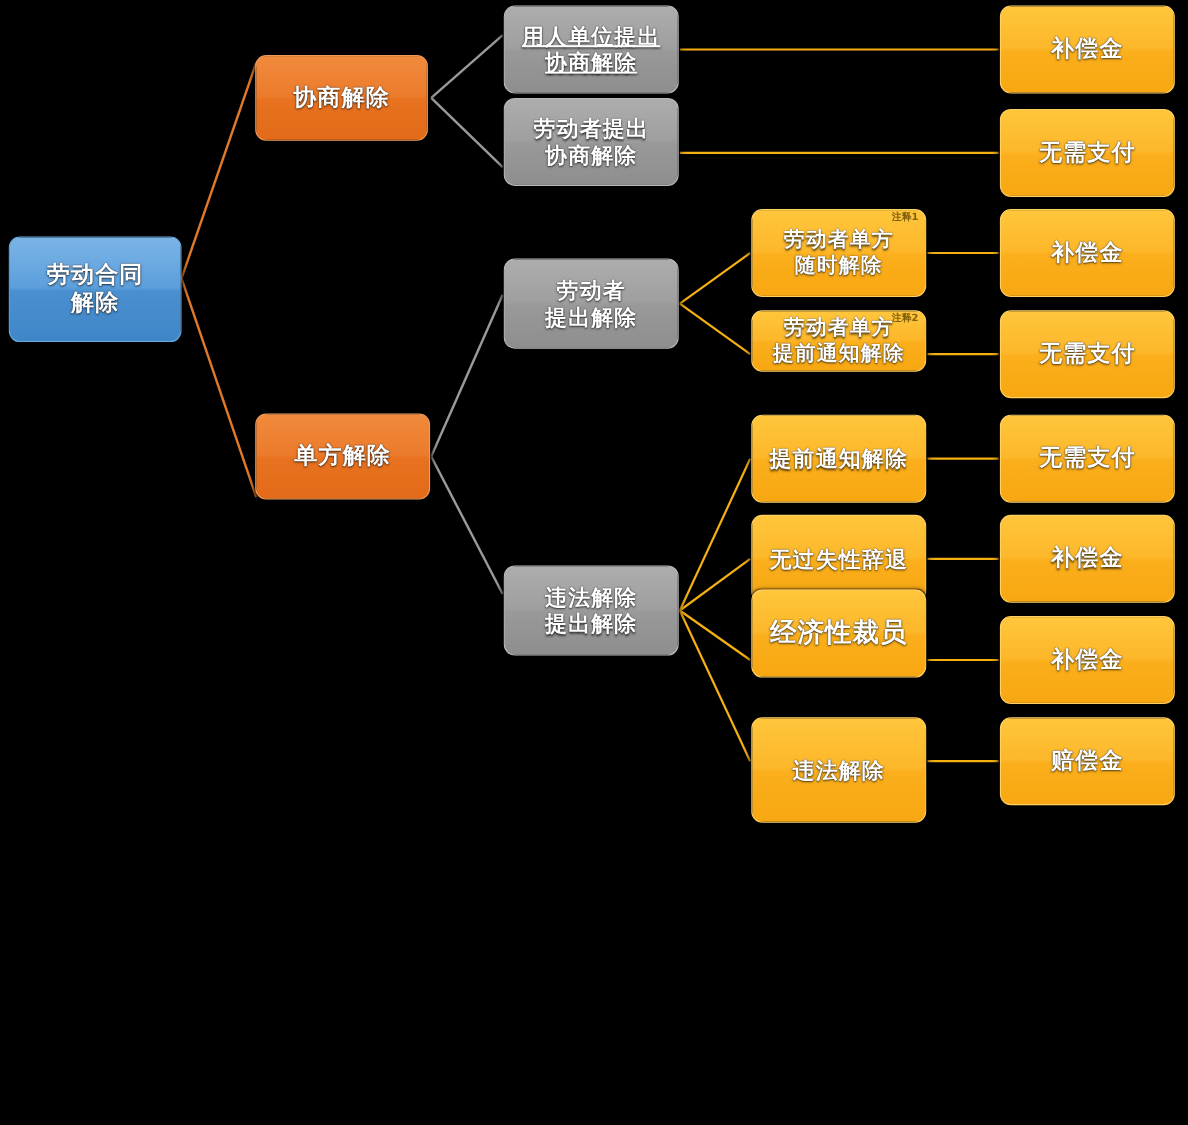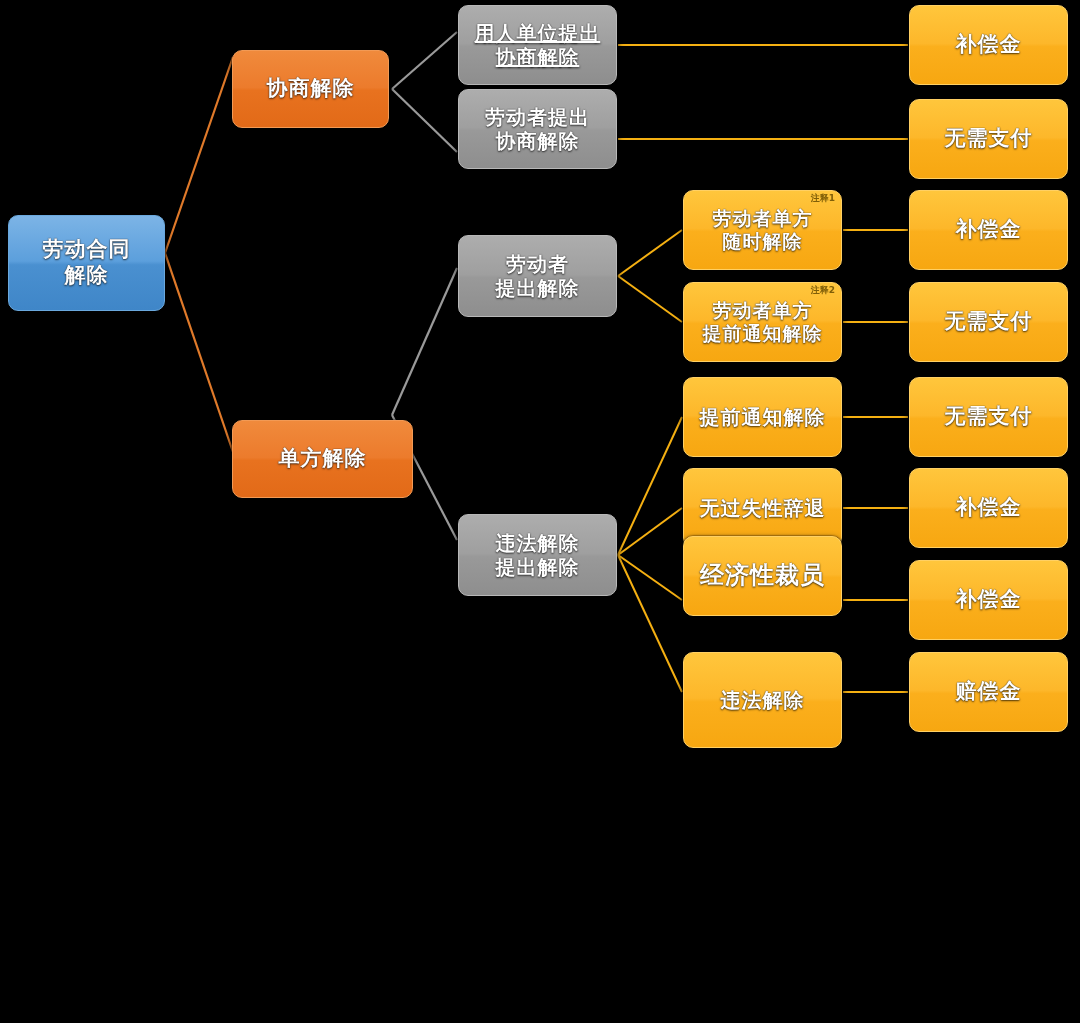--- a/index.html
+++ b/index.html
@@ -111,21 +111,21 @@
 
   <div class="node n-blue" style="left:8px; top:215px; width:157px; height:96px; font-size:21px;">
     <span class="ntext">劳动合同
 解除</span>
   </div>
 
   <div class="node n-orange" style="left:232px; top:50px; width:157px; height:78px; font-size:21px;">
     <span class="ntext">协商解除</span>
   </div>
 
-  <div class="node n-orange" style="left:232px; top:376px; width:181px; height:78px; font-size:21px;margin-top:44px;">
+  <div class="node n-orange" style="left:232px; top:376px; width:159px; height:78px; font-size:21px;">
     <span class="ntext">单方解除</span>
   </div>
 
   <div class="node n-gray" style="left:458px; top:5px; width:159px; height:80px; font-size:20px;text-decoration:underline;">
     <span class="ntext">用人单位提出
 协商解除</span>
   </div>
 
   <div class="node n-gray" style="left:458px; top:89px; width:159px; height:80px; font-size:20px;">
     <span class="ntext">劳动者提出
@@ -141,21 +141,21 @@
     <span class="ntext">违法解除
 提出解除</span>
   </div>
 
   <div class="node n-gold" style="left:683px; top:190px; width:159px; height:80px; font-size:19px;">
     <span class="annot">注释1</span>
     <span class="ntext">劳动者单方
 随时解除</span>
   </div>
 
-  <div class="node n-gold" style="left:683px; top:282px; width:159px; height:80px; font-size:19px;align-items:center;">
+  <div class="node n-gold" style="left:683px; top:282px; width:159px; height:56px; font-size:19px;align-items:center;">
     <span class="annot">注释2</span>
     <span class="ntext">劳动者单方
 提前通知解除</span>
   </div>
 
   <div class="node n-gold" style="left:683px; top:377px; width:159px; height:80px; font-size:20px;">
     <span class="ntext">提前通知解除</span>
   </div>
 
   <div class="node n-gold" style="left:683px; top:468px; width:159px; height:80px; font-size:20px;">

